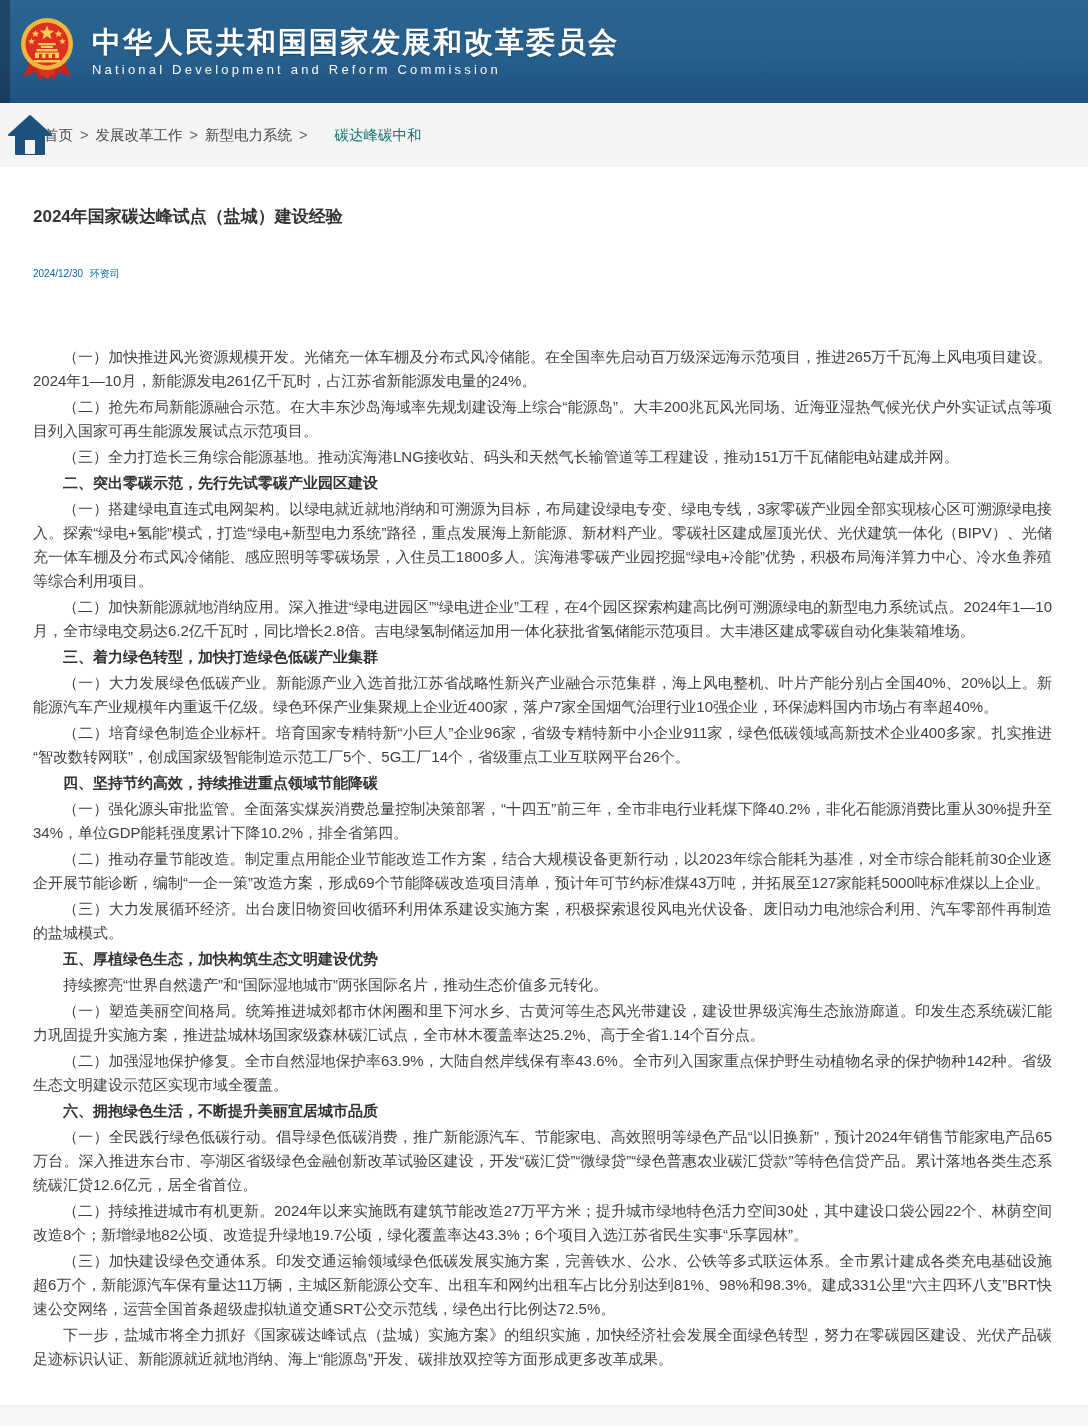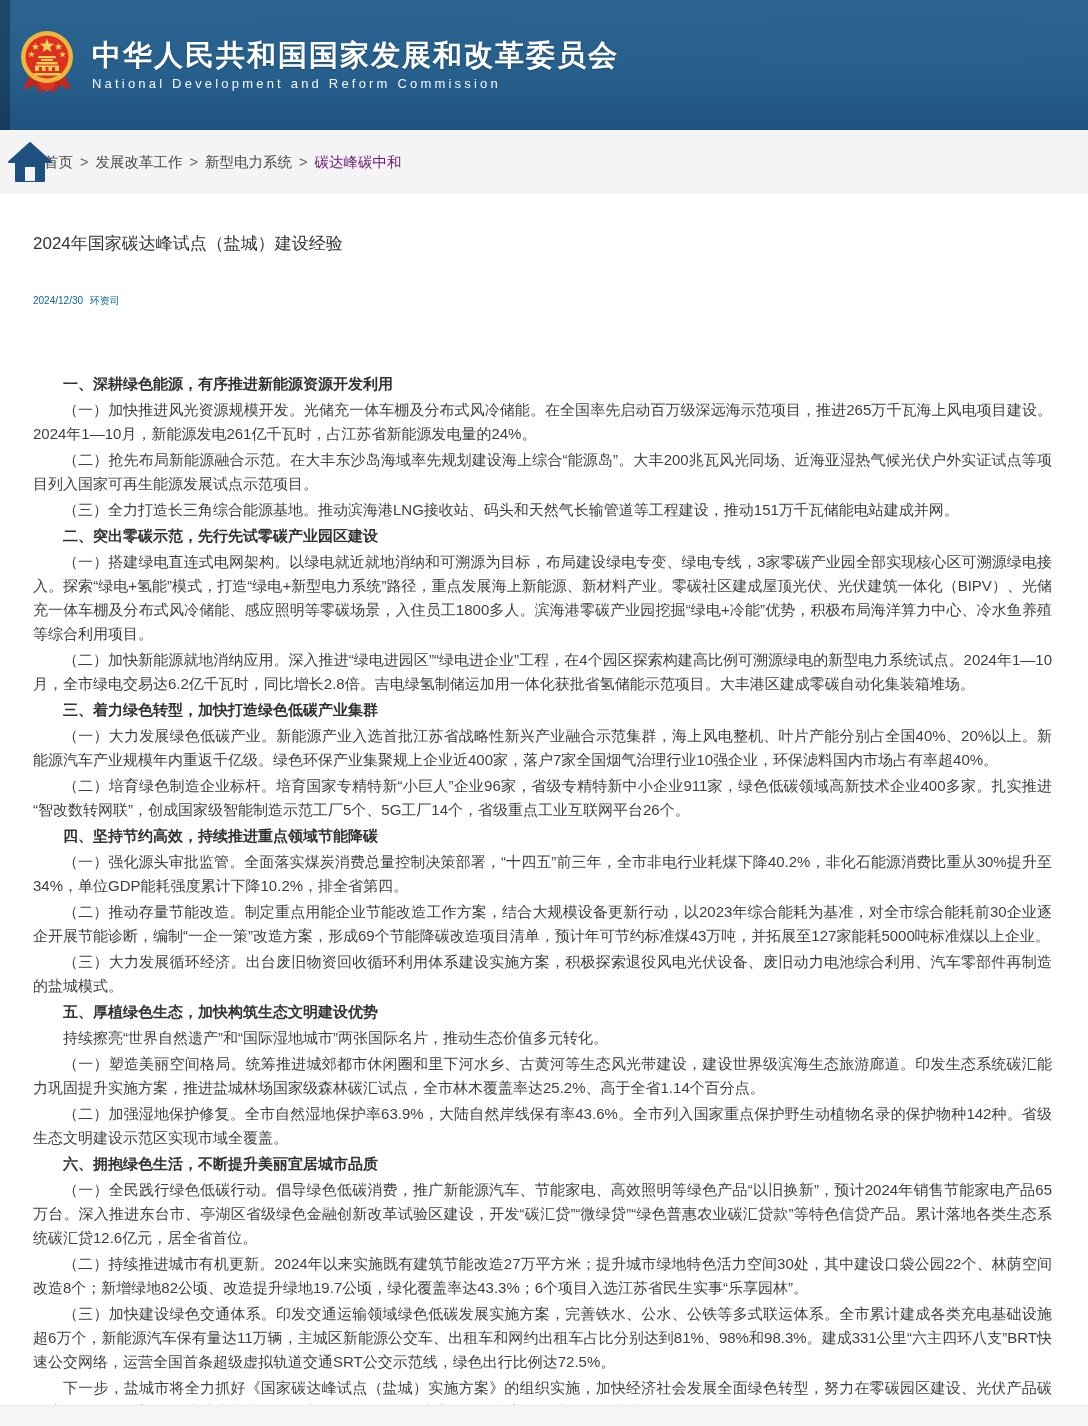--- a/index.html
+++ b/index.html
@@ -4,21 +4,21 @@
 <style>
   * { margin: 0; padding: 0; box-sizing: border-box; }
   html, body { width: 1088px; background: #fff; }
   body {
     font-family: "Liberation Sans", "DejaVu Sans", sans-serif;
     width: 1088px; height: 1426px; overflow: hidden; position: relative;
   }
 
   
   .site-header {
-    height: 130px;
+    height: 103px;
     background: linear-gradient(180deg, #2b6391 0%, #27608c 55%, #1f5181 100%);
     position: relative;
     display: flex; align-items: center;
   }
   .site-header::before {
     content: ""; position: absolute; left: 0; top: 0; bottom: 0; width: 10px;
     background: rgba(0,0,0,0.28);
   }
   .emblem-wrap { margin-left: 18px; flex: 0 0 auto; }
   .header-titles { margin-left: 16px; color: #fff; }
@@ -33,25 +33,25 @@
 
   
   .breadcrumb-bar {
     height: 64px; background: #f4f4f4; position: relative;
     display: flex; align-items: center;
   }
   .home-icon-wrap { position: absolute; left: 7px; top: 9px; }
   .crumbs { margin-left: 44px; font-size: 14.5px; color: #4a4a4a; }
   .crumbs .sep { margin: 0 7px; color: #666; }
   .crumb { color: #4a4a4a; cursor: pointer; }
-  .crumb.active { color: #701a75; }
+  .crumb.active { color: #0f766e; margin-left: 20px; }
 
   
   .article { padding: 30px 36px 0 33px; background: #fff; }
-  .article-title { font-size: 17px; font-weight: normal; color: #333; margin-top: 8px; }
+  .article-title { font-size: 17px; font-weight: bold; color: #333; margin-top: 8px; }
   .article-meta { margin-top: 39px; font-size: 10px; color: #0369a1; }
   .article-meta span { margin-right: 4px; }
   .article-body { margin-top: 64px; color: #3f3f3f; }
   .article-body p {
     font-size: 15px; line-height: 24px; margin: 2px 0;
     text-indent: 2em; text-align: justify; word-break: break-all;
   }
   .article-body p.heading { font-weight: bold; color: #333; }
 
   
@@ -107,21 +107,20 @@
   <div class="crumbs"><span><span class="crumb">首页</span><span class="sep">&gt;</span><span class="crumb">发展改革工作</span><span class="sep">&gt;</span><span class="crumb">新型电力系统</span><span class="sep">&gt;</span><span class="crumb active">碳达峰碳中和</span></span></div>
 </div>
 
 <div class="article">
   <div class="article-title">2024年国家碳达峰试点（盐城）建设经验</div>
   <div class="article-meta">
     <span>2024/12/30</span>
     <span>环资司</span>
   </div>
   <div class="article-body">
-      <p class="heading">一、深耕绿色能源，有序推进新能源资源开发利用</p>
       <p class="normal">（一）加快推进风光资源规模开发。光储充一体车棚及分布式风冷储能。在全国率先启动百万级深远海示范项目，推进265万千瓦海上风电项目建设。2024年1—10月，新能源发电261亿千瓦时，占江苏省新能源发电量的24%。</p>
       <p class="normal">（二）抢先布局新能源融合示范。在大丰东沙岛海域率先规划建设海上综合“能源岛”。大丰200兆瓦风光同场、近海亚湿热气候光伏户外实证试点等项目列入国家可再生能源发展试点示范项目。</p>
       <p class="normal">（三）全力打造长三角综合能源基地。推动滨海港LNG接收站、码头和天然气长输管道等工程建设，推动151万千瓦储能电站建成并网。</p>
       <p class="heading">二、突出零碳示范，先行先试零碳产业园区建设</p>
       <p class="normal">（一）搭建绿电直连式电网架构。以绿电就近就地消纳和可溯源为目标，布局建设绿电专变、绿电专线，3家零碳产业园全部实现核心区可溯源绿电接入。探索“绿电+氢能”模式，打造“绿电+新型电力系统”路径，重点发展海上新能源、新材料产业。零碳社区建成屋顶光伏、光伏建筑一体化（BIPV）、光储充一体车棚及分布式风冷储能、感应照明等零碳场景，入住员工1800多人。滨海港零碳产业园挖掘“绿电+冷能”优势，积极布局海洋算力中心、冷水鱼养殖等综合利用项目。</p>
       <p class="normal">（二）加快新能源就地消纳应用。深入推进“绿电进园区”“绿电进企业”工程，在4个园区探索构建高比例可溯源绿电的新型电力系统试点。2024年1—10月，全市绿电交易达6.2亿千瓦时，同比增长2.8倍。吉电绿氢制储运加用一体化获批省氢储能示范项目。大丰港区建成零碳自动化集装箱堆场。</p>
       <p class="heading">三、着力绿色转型，加快打造绿色低碳产业集群</p>
       <p class="normal">（一）大力发展绿色低碳产业。新能源产业入选首批江苏省战略性新兴产业融合示范集群，海上风电整机、叶片产能分别占全国40%、20%以上。新能源汽车产业规模年内重返千亿级。绿色环保产业集聚规上企业近400家，落户7家全国烟气治理行业10强企业，环保滤料国内市场占有率超40%。</p>
       <p class="normal">（二）培育绿色制造企业标杆。培育国家专精特新“小巨人”企业96家，省级专精特新中小企业911家，绿色低碳领域高新技术企业400多家。扎实推进“智改数转网联”，创成国家级智能制造示范工厂5个、5G工厂14个，省级重点工业互联网平台26个。</p>
       <p class="heading">四、坚持节约高效，持续推进重点领域节能降碳</p>

